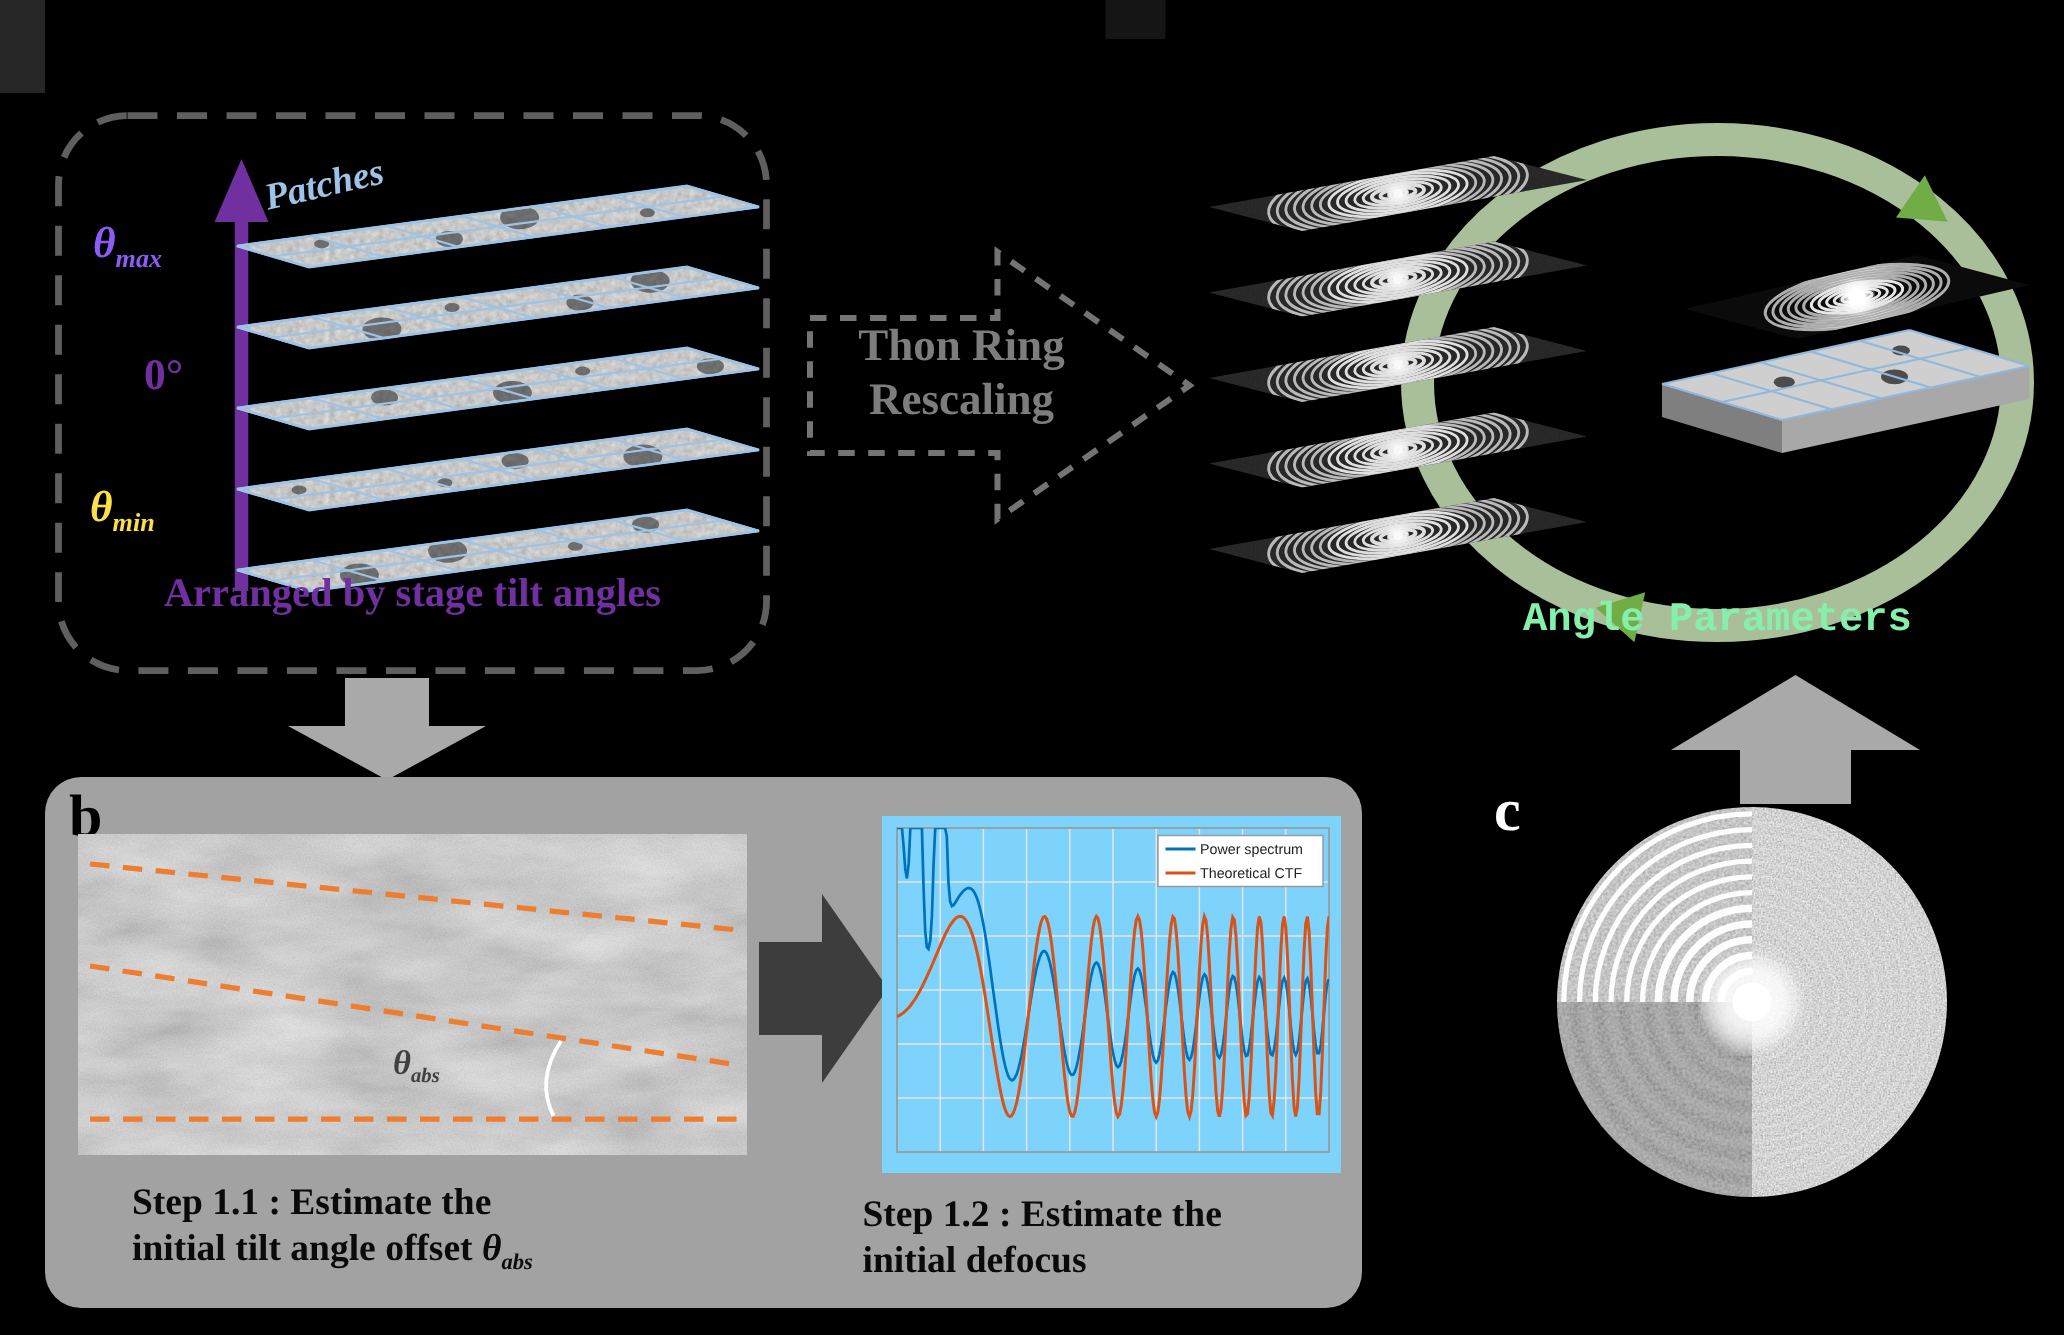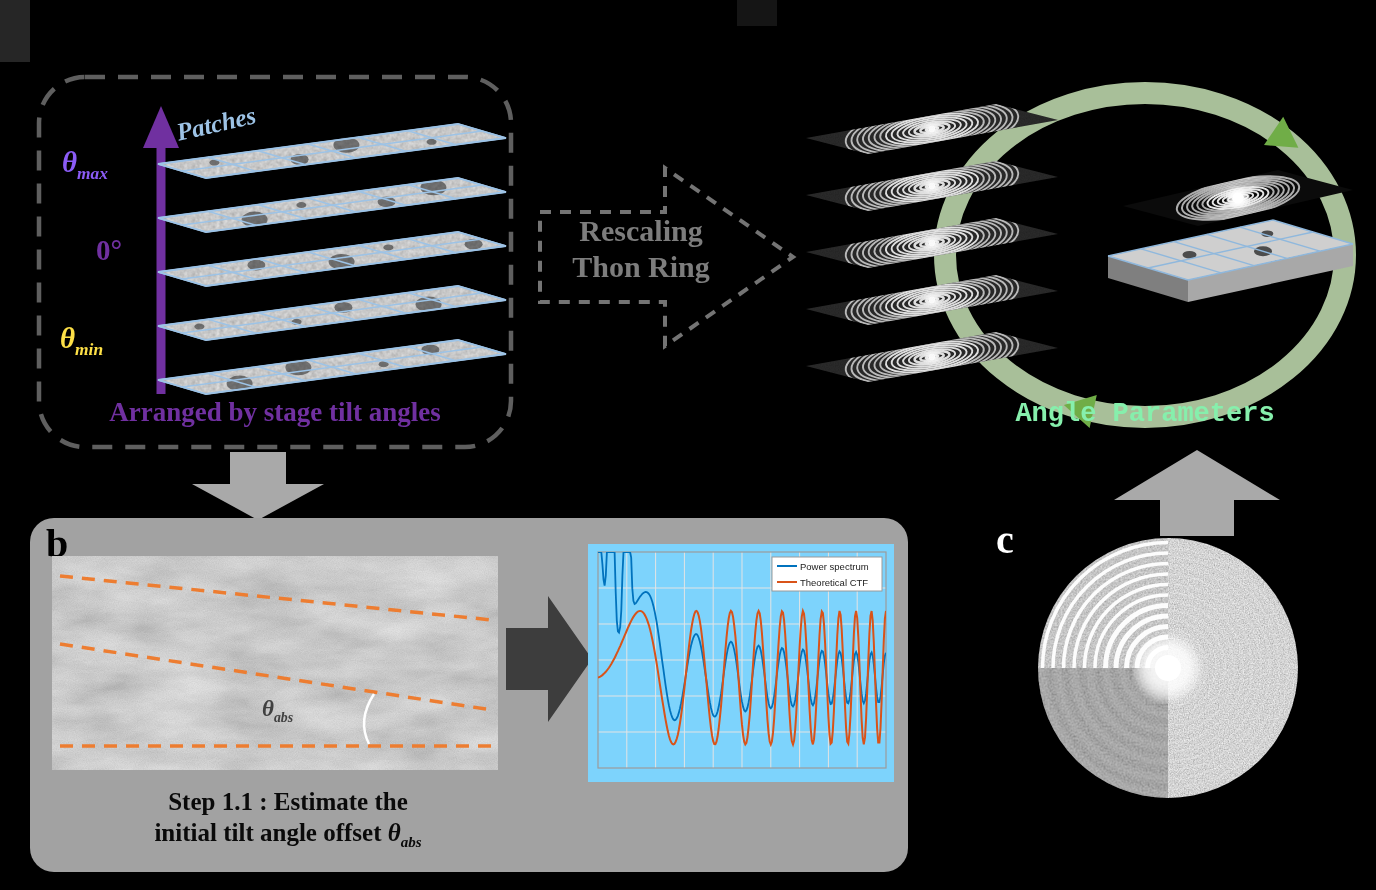--- a/index.html
+++ b/index.html
@@ -10,37 +10,37 @@
   #artifactTL{left:0;top:0;width:30px;height:62px;background:#262626;}
   #artifactTM{left:737px;top:0;width:40px;height:26px;background:#151515;}
 
   
   #panelA{position:absolute;left:36px;top:74px;width:478px;height:376px;}
   .thetaLabel{position:absolute;font-weight:bold;font-style:italic;font-size:29px;color:#7030a0;}
   .thetaLabel sub,.stepCaption sub,#thetaAbs sub{font-size:0.6em;}
   #thetaZero{position:absolute;font-weight:bold;font-style:normal;font-size:29px;color:#7030a0;}
   #patchesLabel{position:absolute;left:140px;top:36px;color:#9dc3e6;font-style:italic;
                 font-weight:bold;font-size:25px;transform:rotate(-13deg);}
-  #panelACaption{position:absolute;left:22px;top:323px;width:434px;text-align:center;
+  #panelACaption{position:absolute;left:22px;top:306px;width:434px;text-align:center;
                  font-weight:bold;font-size:27px;color:#7030a0;}
 
   
   #bigArrowText{position:absolute;left:546px;top:213px;width:190px;text-align:center;
                 color:#7d7d7d;font-weight:bold;font-size:30px;line-height:36px;}
 
   
   .greenText{position:absolute;font-weight:bold;font-size:27px;text-align:center;color:#70ad47;}
   #ctfParamsLabel{left:985px;top:63px;width:320px;}
   #angleParamsLabel{left:980px;top:399px;width:330px;}
 
   
   #panelB{position:absolute;left:30px;top:518px;width:878px;height:354px;background:#a2a2a2;border-radius:24px;}
   #bLabel{position:absolute;left:16px;top:2px;font-weight:bold;font-size:40px;color:#000;}
   #thetaAbs{position:absolute;left:232px;top:178px;color:#404040;font-weight:bold;font-style:italic;font-size:23px;}
-  .stepCaption{position:absolute;font-weight:bold;font-size:25px;line-height:31px;text-align:center;color:#0a0a0a;}
+  .stepCaption{position:absolute;font-weight:bold;font-size:25px;line-height:31px;text-align:left;color:#0a0a0a;}
   #step11{left:58px;top:268px;width:400px;}
   #step12{left:545px;top:276px;width:330px;}
   #plotBox{position:absolute;left:558px;top:26px;width:306px;height:238px;background:#7dd3fc;}
   #plotLegend text{font-family:"Liberation Sans",sans-serif;font-size:9.5px;fill:#222;}
 
   
   #cLabel{position:absolute;left:996px;top:516px;color:#fff;font-weight:bold;font-size:40px;}
 
   i.thetaInline{font-style:italic;}
 </style>
@@ -240,22 +240,22 @@
           <polygon points="10,46 310,6 358,20 58,60" fill="none" stroke="#9dc3e6" stroke-width="1.8"></polygon>
         </g>
       </svg>
     <div id="panelACaption" class="purpleText" style="color: rgb(112, 48, 160);">Arranged by stage tilt angles</div>
   </div>
 
   <svg class="abs" id="bigArrow" style="left:535px;top:150px" width="265" height="215">
     <polygon points="5,62 130,62 130,18 258,107 130,196 130,152 5,152" fill="none" stroke="#747474" stroke-width="4" stroke-dasharray="11 9"></polygon>
   </svg>
   <div id="bigArrowText">
+    <div>Thon Ring</div>
     <div>Rescaling</div>
-    <div>Thon Ring</div>
   </div>
 
   <svg class="abs" id="thonStack" style="left:798px;top:96px" width="270" height="330">
       <g transform="translate(0,0)">
         <clipPath id="thonClip0">
           <polygon points="8,42 198,8 260,24 70,58"></polygon>
         </clipPath>
         <polygon points="8,42 198,8 260,24 70,58" fill="#101010"></polygon>
         <g clip-path="url(#thonClip0)">
           <ellipse cx="134" cy="33" rx="6" ry="1.7999999999999998" fill="none" stroke="#ededed" stroke-width="2.6" opacity="0.95" transform="rotate(-9 134 33)"></ellipse>
@@ -484,20 +484,24 @@
       <clipPath id="plotClip">
             <rect x="10" y="8" width="288" height="216"></rect>
           </clipPath>
         </svg>
     </div>
 
     <div id="step11" class="stepCaption">
       <div>Step 1.1 : Estimate the</div>
       <div><span>initial tilt angle offset </span><i class="thetaInline"><span>θ</span><sub>abs</sub></i></div>
     </div>
+    <div id="step12" class="stepCaption">
+      <div>Step 1.2 : Estimate the</div>
+      <div>initial defocus</div>
+    </div>
   </div>
 
   <div id="cLabel">c</div>
   <svg class="abs" id="panelC" style="left:1032px;top:532px" width="272" height="272" viewBox="0 0 272 272">
       <defs>
         <clipPath id="cClip">
           <circle cx="136" cy="136" r="130"></circle>
         </clipPath>
         <clipPath id="cUL">
           <rect x="0" y="0" width="136" height="136"></rect>

